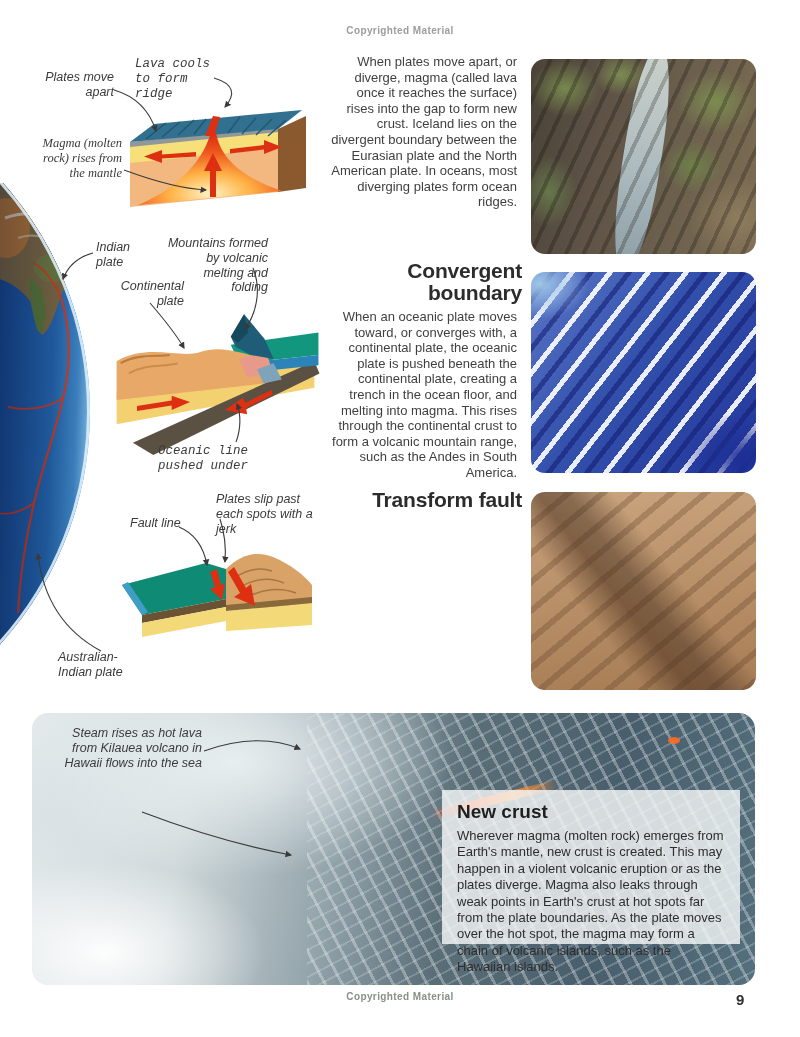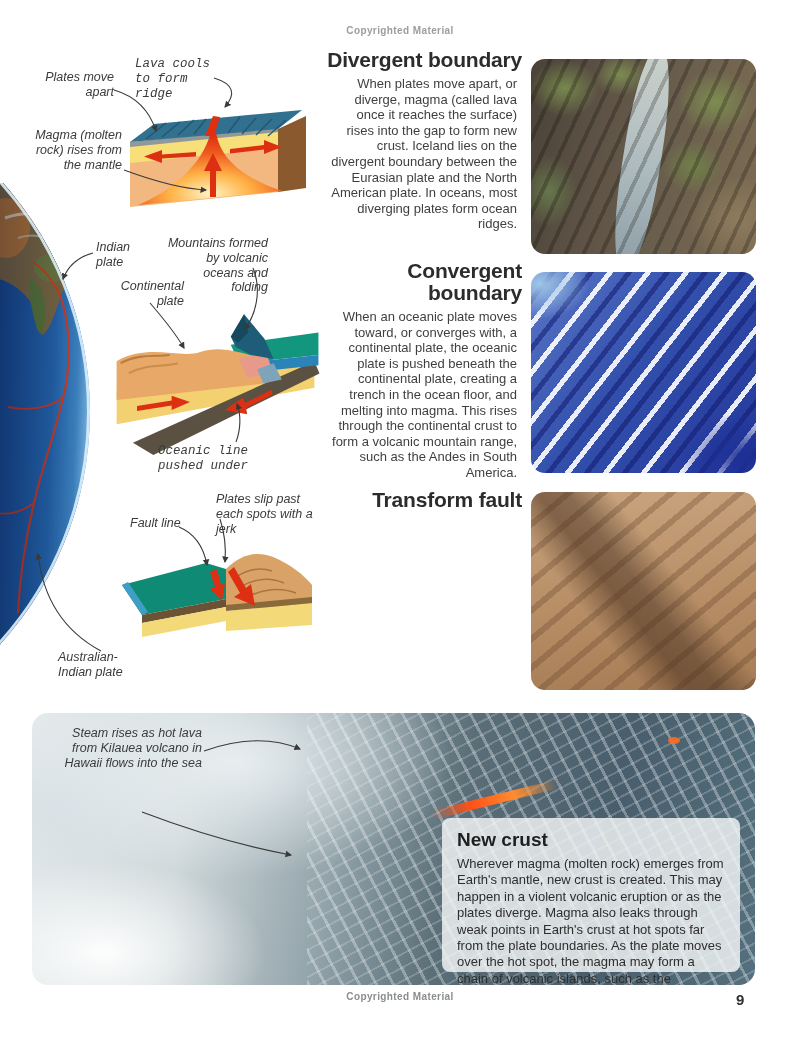--- a/index.html
+++ b/index.html
@@ -56,21 +56,21 @@
   .bigphoto .cracks{position:absolute;left:38%;top:0;width:62%;height:100%;
     background:
       repeating-linear-gradient(62deg,rgba(255,255,255,.30) 0 3px,transparent 3px 15px),
       repeating-linear-gradient(-28deg,rgba(230,238,240,.22) 0 2px,transparent 2px 12px);}
   .bigphoto .lava{position:absolute;left:55%;top:30%;width:130px;height:9px;transform:rotate(-14deg);
     border-radius:5px;
     background:linear-gradient(90deg,transparent,#ff4f16 30%,#ff8c2e 65%,transparent);}
   .bigphoto .lavadot{position:absolute;left:88%;top:9%;width:12px;height:7px;border-radius:50%;
     background:#ff6a22;opacity:.9;}
   .newcrust{position:absolute;left:410px;top:77px;width:268px;height:132px;
-    background:rgba(244,246,247,.82);border-radius:8px;padding:11px 15px;color:#2e2e2e;margin-top:28px;}
+    background:rgba(244,246,247,.82);border-radius:0;padding:11px 15px;color:#2e2e2e;}
   .newcrust h3{margin:0 0 5px 0;font-size:19px;font-weight:bold;color:#1f1f1f;}
   .newcrust p{margin:0;font-size:13px;line-height:16.4px;}
   
   .lbl{position:absolute;font-style:italic;font-size:12.5px;line-height:1.18;color:#3b3b3b;z-index:60;}
   .r{text-align:right;} .c{text-align:left;font-family:Liberation Mono, monospace;}
   
   .lay{position:absolute;}
   #arrows{left:0;top:0;z-index:50;pointer-events:none;}
 </style>
 </head>
@@ -181,21 +181,20 @@
   </svg>
 
   <div class="photo photo1">
     <div class="channel"></div>
     <div class="rocktex"></div>
   </div>
   <div class="photo photo2"></div>
   <div class="photo photo3"></div>
 
   <div class="tblock" style="top:49px;">
-    <h2>Divergent boundary</h2>
     <p>When plates move apart, or diverge, magma (called lava once it reaches the surface) rises into the gap to form new crust. Iceland lies on the divergent boundary between the Eurasian plate and the North American plate. In oceans, most diverging plates form ocean ridges.</p>
   </div>
   <div class="tblock" style="top:260px;">
     <h2>Convergent boundary</h2>
     <p>When an oceanic plate moves toward, or converges with, a continental plate, the oceanic plate is pushed beneath the continental plate, creating a trench in the ocean floor, and melting into magma. This rises through the continental crust to form a volcanic mountain range, such as the Andes in South America.</p>
   </div>
   <div class="tblock" style="top:489px;">
     <h2>Transform fault</h2>
   </div>
 
@@ -226,23 +225,23 @@
       <path d="M179,527 C196,534 204,549 207,565"></path>
       <path d="M220,519 C225,534 226,549 225,562"></path>
       <path d="M101,651 C58,628 42,590 38,554"></path>
       <path d="M204,751 C246,736 276,739 300,749"></path>
       <path d="M142,812 C192,831 242,846 291,855"></path>
     </g>
   </svg>
 
   <div class="lbl c" style="left:135px;top:57px;width:80px;">Lava cools to form ridge</div>
   <div class="lbl r" style="left:42px;top:70px;width:72px;">Plates move apart</div>
-  <div class="lbl r" style="left:34px;top:128px;width:88px;">Magma (molten rock) rises from the mantle</div>
+  <div class="lbl r" style="left:34px;top:136px;width:88px;font-family:Liberation Serif, serif;">Magma (molten rock) rises from the mantle</div>
   <div class="lbl" style="left:96px;top:240px;width:42px;">Indian plate</div>
-  <div class="lbl r" style="left:165px;top:236px;width:103px;">Mountains formed by volcanic oceans and folding</div>
+  <div class="lbl r" style="left:165px;top:236px;width:103px;">Mountains formed by volcanic melting and folding</div>
   <div class="lbl r" style="left:116px;top:279px;width:68px;">Continental plate</div>
   <div class="lbl c" style="left:158px;top:444px;width:112px;">Oceanic line pushed under</div>
   <div class="lbl" style="left:130px;top:516px;width:58px;">Fault line</div>
   <div class="lbl" style="left:216px;top:492px;width:108px;">Plates slip past each spots with a jerk</div>
   <div class="lbl" style="left:58px;top:650px;width:78px;">Australian-Indian plate</div>
   <div class="lbl r" style="left:58px;top:726px;width:144px;">Steam rises as hot lava from Kilauea volcano in Hawaii flows into the sea</div>
 
 </div>
 
 </body></html>

